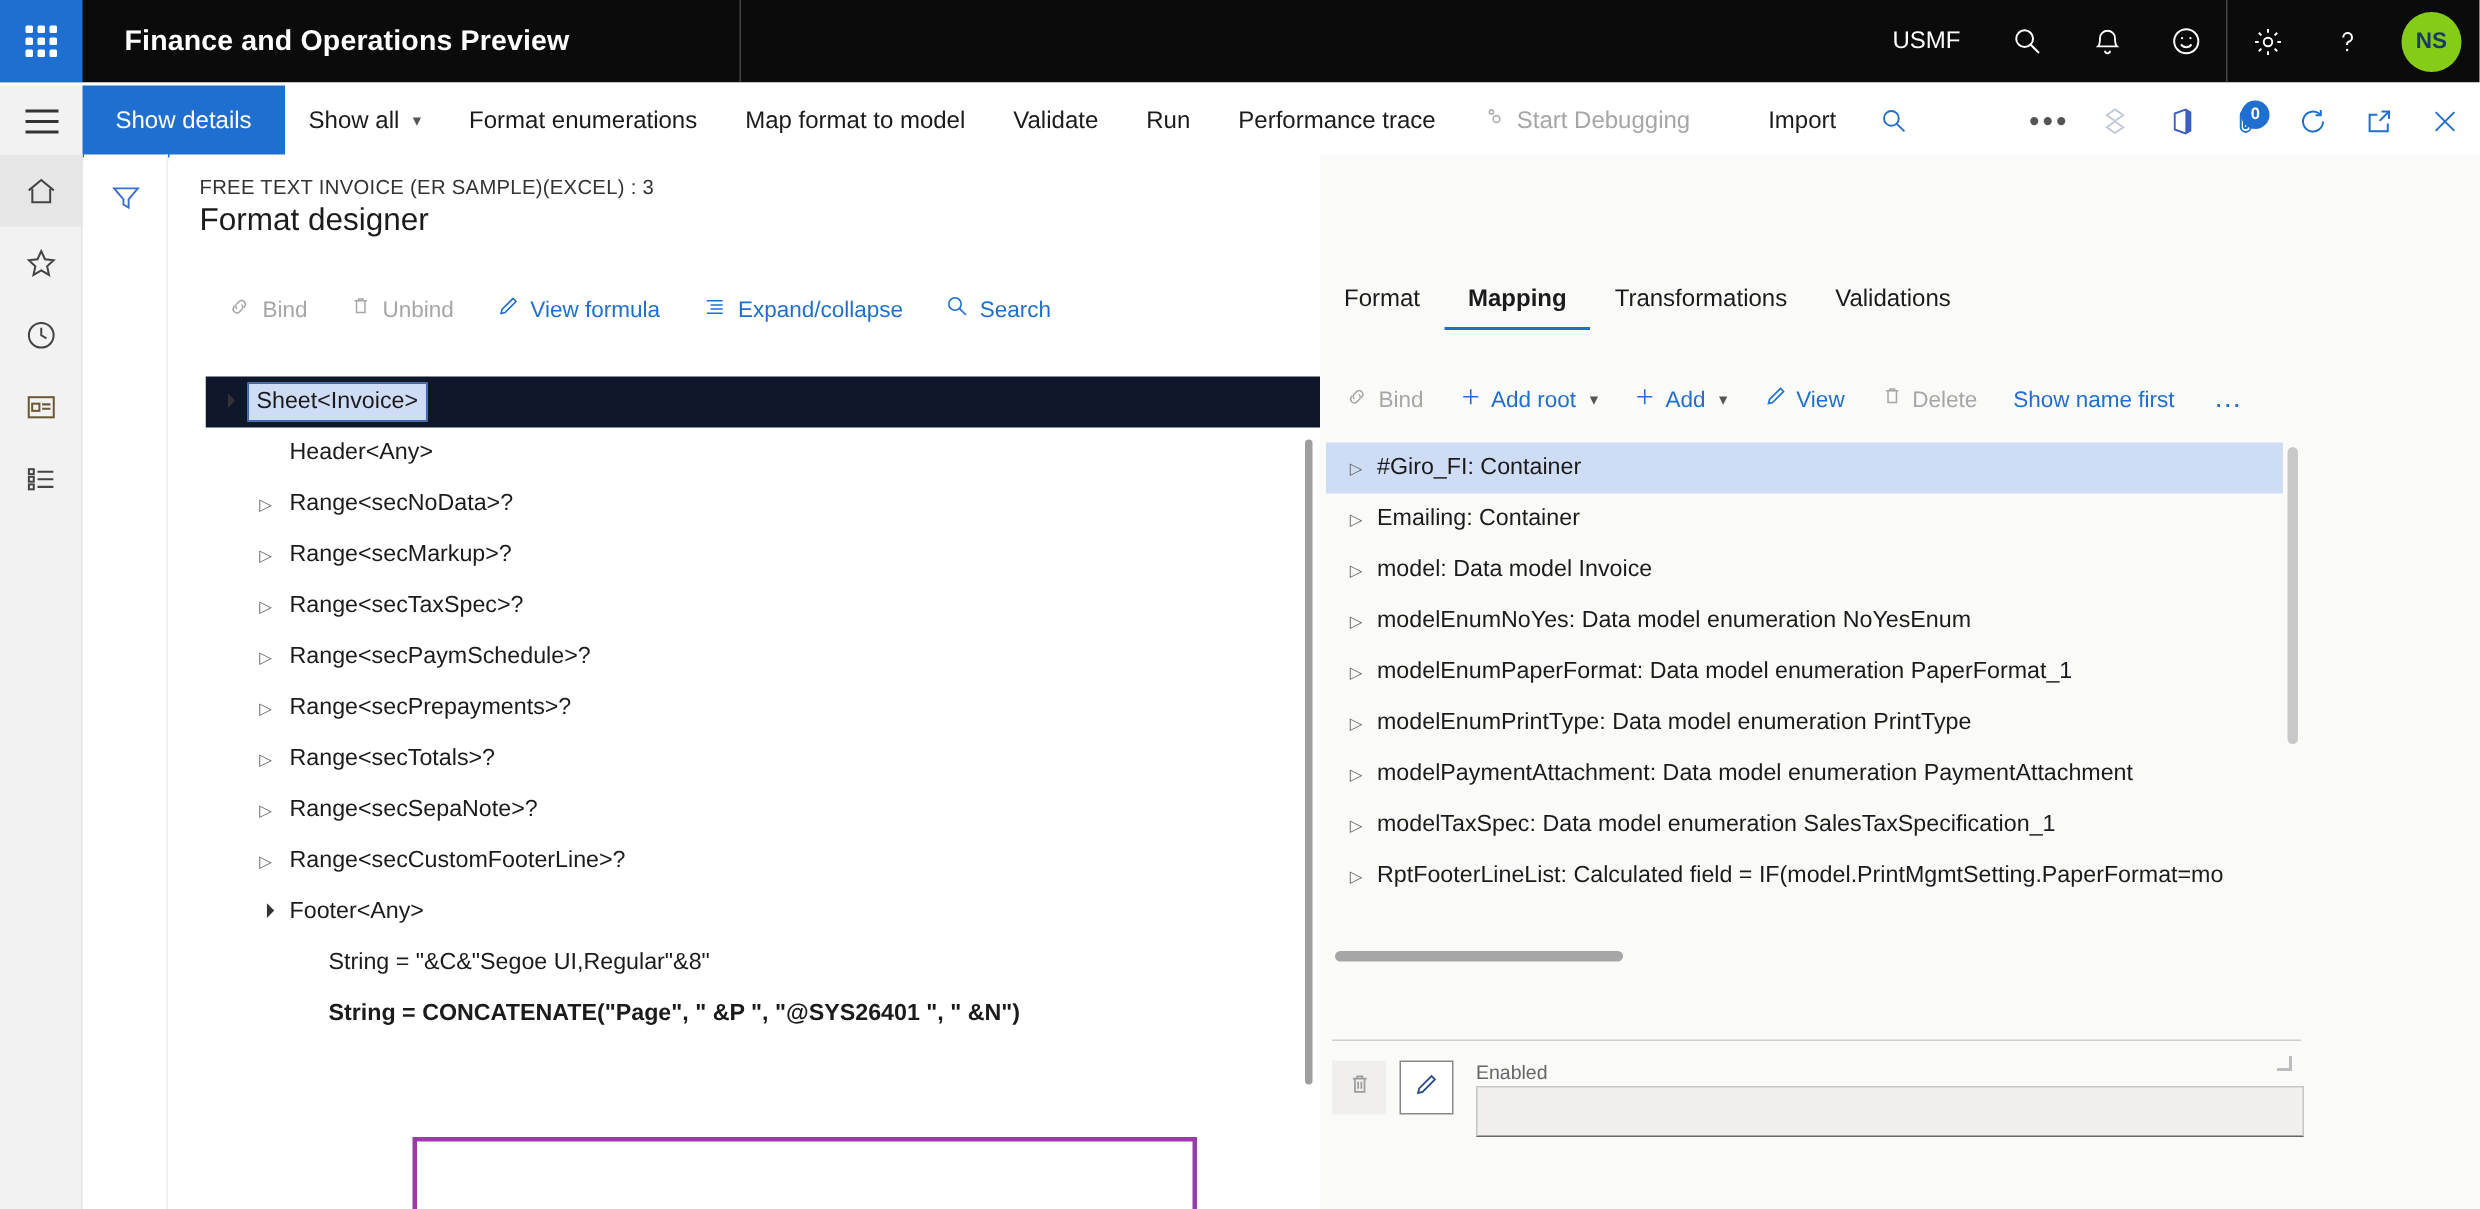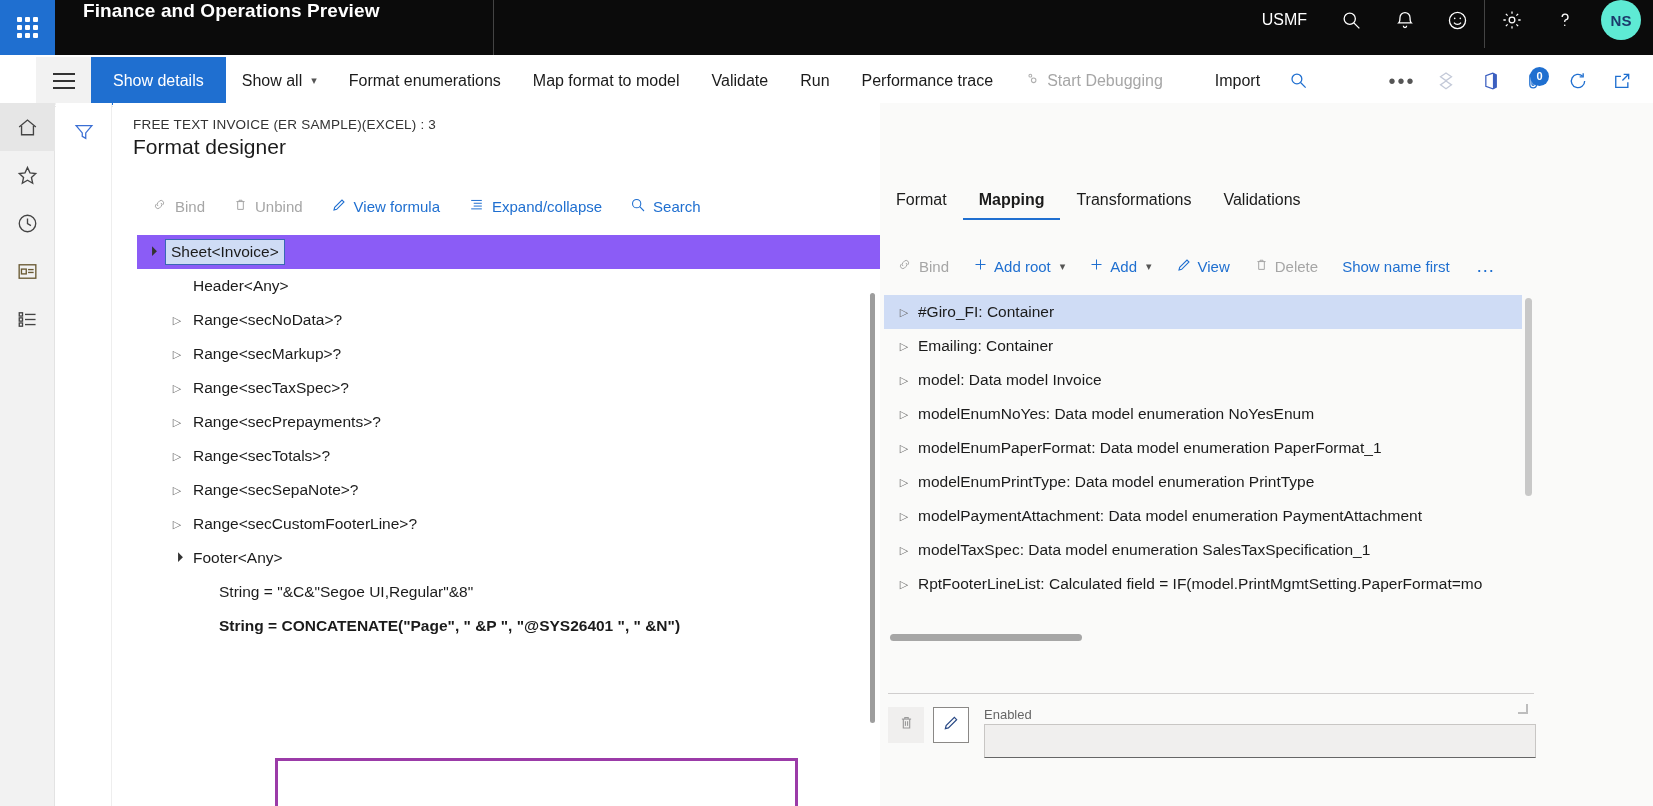--- a/index.html
+++ b/index.html
@@ -6,21 +6,21 @@
   html, body {
     width: 1653px; height: 806px;
     font-family: "Liberation Sans", sans-serif;
     background: #ffffff;
     overflow: hidden;
   }
 
   
   .topbar {
     position: absolute; top: 0; left: 0; width: 1653px; height: 55px;
-    background: #0b0b0b; display: flex; 
+    background: #0b0b0b; display: flex; align-items: center;
   }
   .waffle {
     width: 55px; height: 55px; background: #1f6fd0;
     display: flex; align-items: center; justify-content: center;
     cursor: pointer; flex: 0 0 55px;
   }
   .waffle-grid {
     display: grid; grid-template-columns: repeat(3, 5px);
     grid-template-rows: repeat(3, 5px); gap: 3px;
   }
@@ -39,32 +39,31 @@
   .company-btn {
     color: #ffffff; font-size: 16px; padding: 0 18px; cursor: pointer;
     white-space: nowrap;
   }
   .tb-icon {
     width: 53px; height: 55px; display: flex; align-items: center;
     justify-content: center; cursor: pointer; color: #ffffff;
   }
   .tb-divider { width: 1px; height: 55px; background: #444; }
   .avatar {
-    width: 40px; height: 40px; border-radius: 50%; background: #5eead4;
+    width: 40px; height: 40px; border-radius: 50%; background: #84cc16;
     color: #1b3a6b; font-size: 15px; font-weight: bold;
     display: flex; align-items: center; justify-content: center;
     margin: 0 12px 0 10px; cursor: pointer; flex: 0 0 40px;
   }
 
   
   .cmdbar {
     position: absolute; top: 55px; left: 0; width: 1653px; height: 52px;
     background: #ffffff; display: flex; align-items: center;
     border-bottom: 1px solid #e8e8e8;
-    padding-left: 36px;
   }
   .hamburger {
     width: 55px; height: 48px; display: flex; align-items: center;
     justify-content: center; background: #f2f2f2; cursor: pointer;
     flex: 0 0 55px;
   }
   .hamburger span {
     display: block; position: relative; width: 22px; height: 2px; background: #333;
   }
   .hamburger span::before, .hamburger span::after {
@@ -145,21 +144,21 @@
 
   
   .tree {
     position: absolute; top: 132px; left: 24px; width: 750px; height: 560px;
     overflow: hidden;
   }
   .tree-row {
     height: 34px; display: flex; align-items: center; font-size: 15.5px;
     color: #1b1b1b; white-space: nowrap; cursor: pointer; position: relative;
   }
-  .tree-row.selected { background: #8b5cf6; }
+  .tree-row.selected { background: #0f172a; margin-top: 16px; }
   .tw {
     width: 28px; flex: 0 0 28px; display: flex; align-items: center;
     justify-content: center; font-size: 9px; color: #333;
   }
   .tw.collapsed::before { content: "▷"; font-size: 11px; color: #666; }
   .tw.expanded::before { content: "◢"; font-size: 9px; color: #333;
     transform: rotate(-45deg) translate(1px,-1px); }
   .tree-label { padding: 0 2px; }
   .tree-label.boxed {
     border: 1px solid #3a68b5; padding: 3px 5px; background: #cfdcf5;
@@ -517,20 +516,25 @@
         <span class="tree-label">Range&lt;secMarkup&gt;?</span>
       </div>
       <div class="tree-row">
         <span style="width: 26px; flex: 0 0 26px;"></span>
         <span class="tw collapsed"></span>
         <span class="tree-label">Range&lt;secTaxSpec&gt;?</span>
       </div>
       <div class="tree-row">
         <span style="width: 26px; flex: 0 0 26px;"></span>
         <span class="tw collapsed"></span>
+        <span class="tree-label">Range&lt;secPaymSchedule&gt;?</span>
+      </div>
+      <div class="tree-row">
+        <span style="width: 26px; flex: 0 0 26px;"></span>
+        <span class="tw collapsed"></span>
         <span class="tree-label">Range&lt;secPrepayments&gt;?</span>
       </div>
       <div class="tree-row">
         <span style="width: 26px; flex: 0 0 26px;"></span>
         <span class="tw collapsed"></span>
         <span class="tree-label">Range&lt;secTotals&gt;?</span>
       </div>
       <div class="tree-row">
         <span style="width: 26px; flex: 0 0 26px;"></span>
         <span class="tw collapsed"></span>

